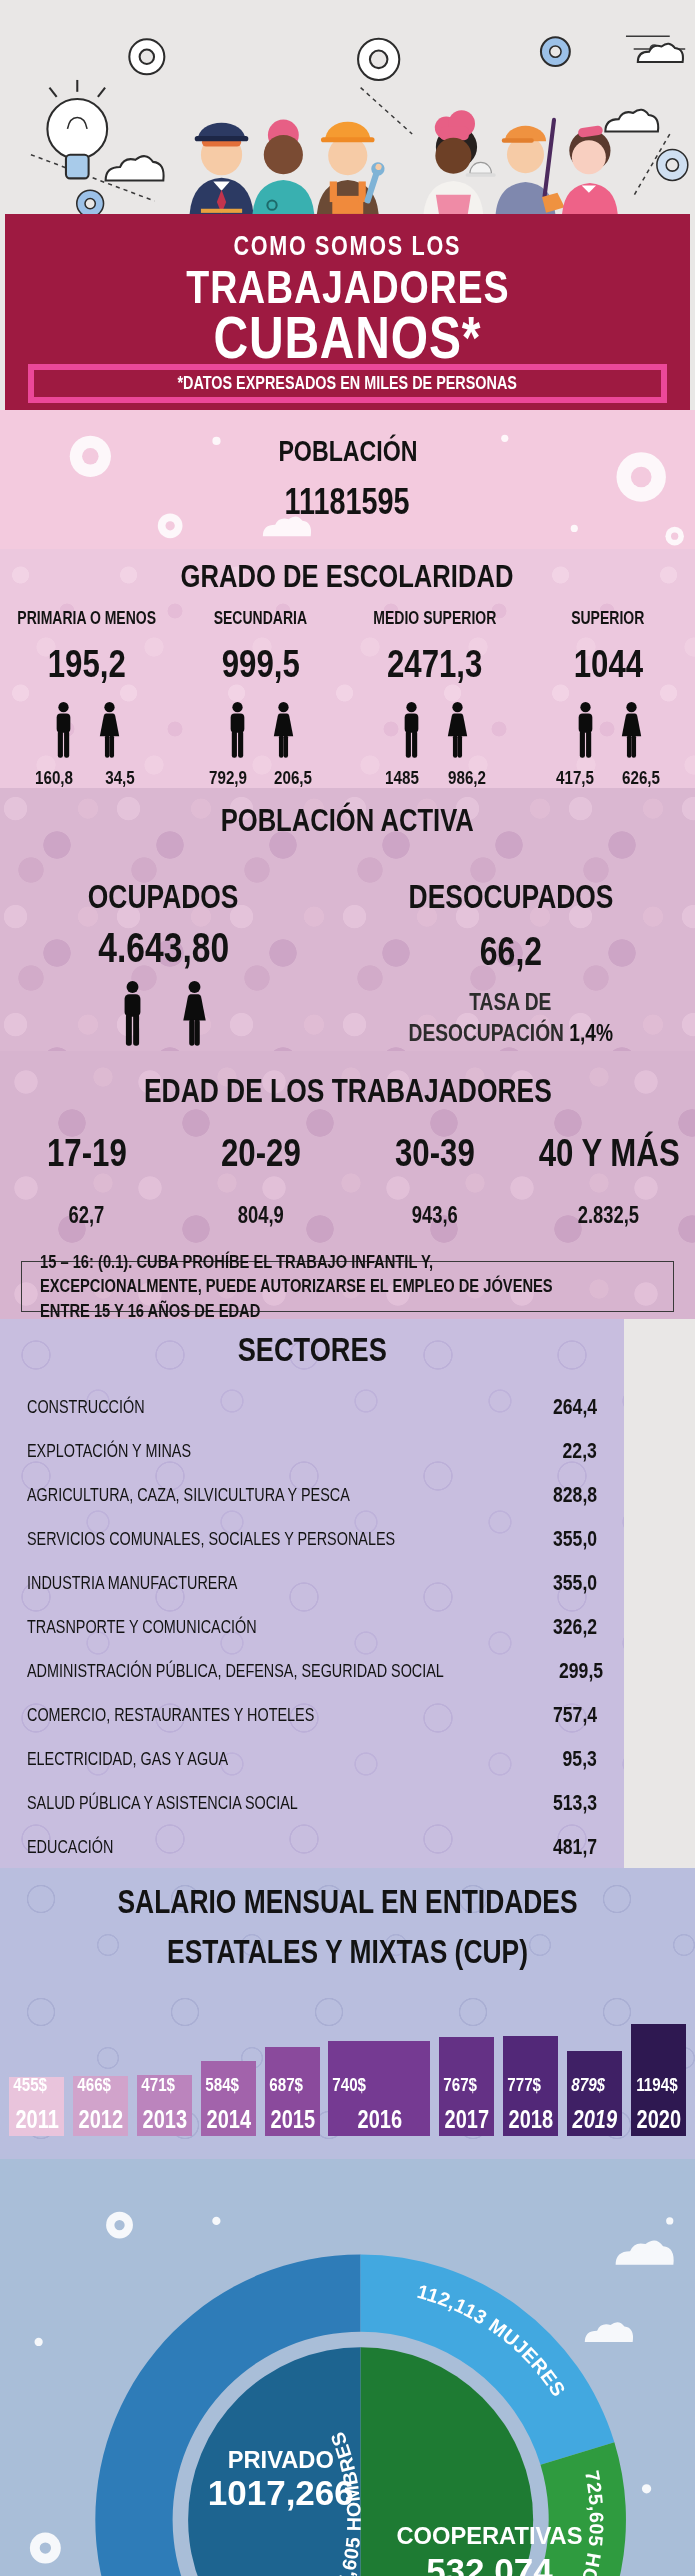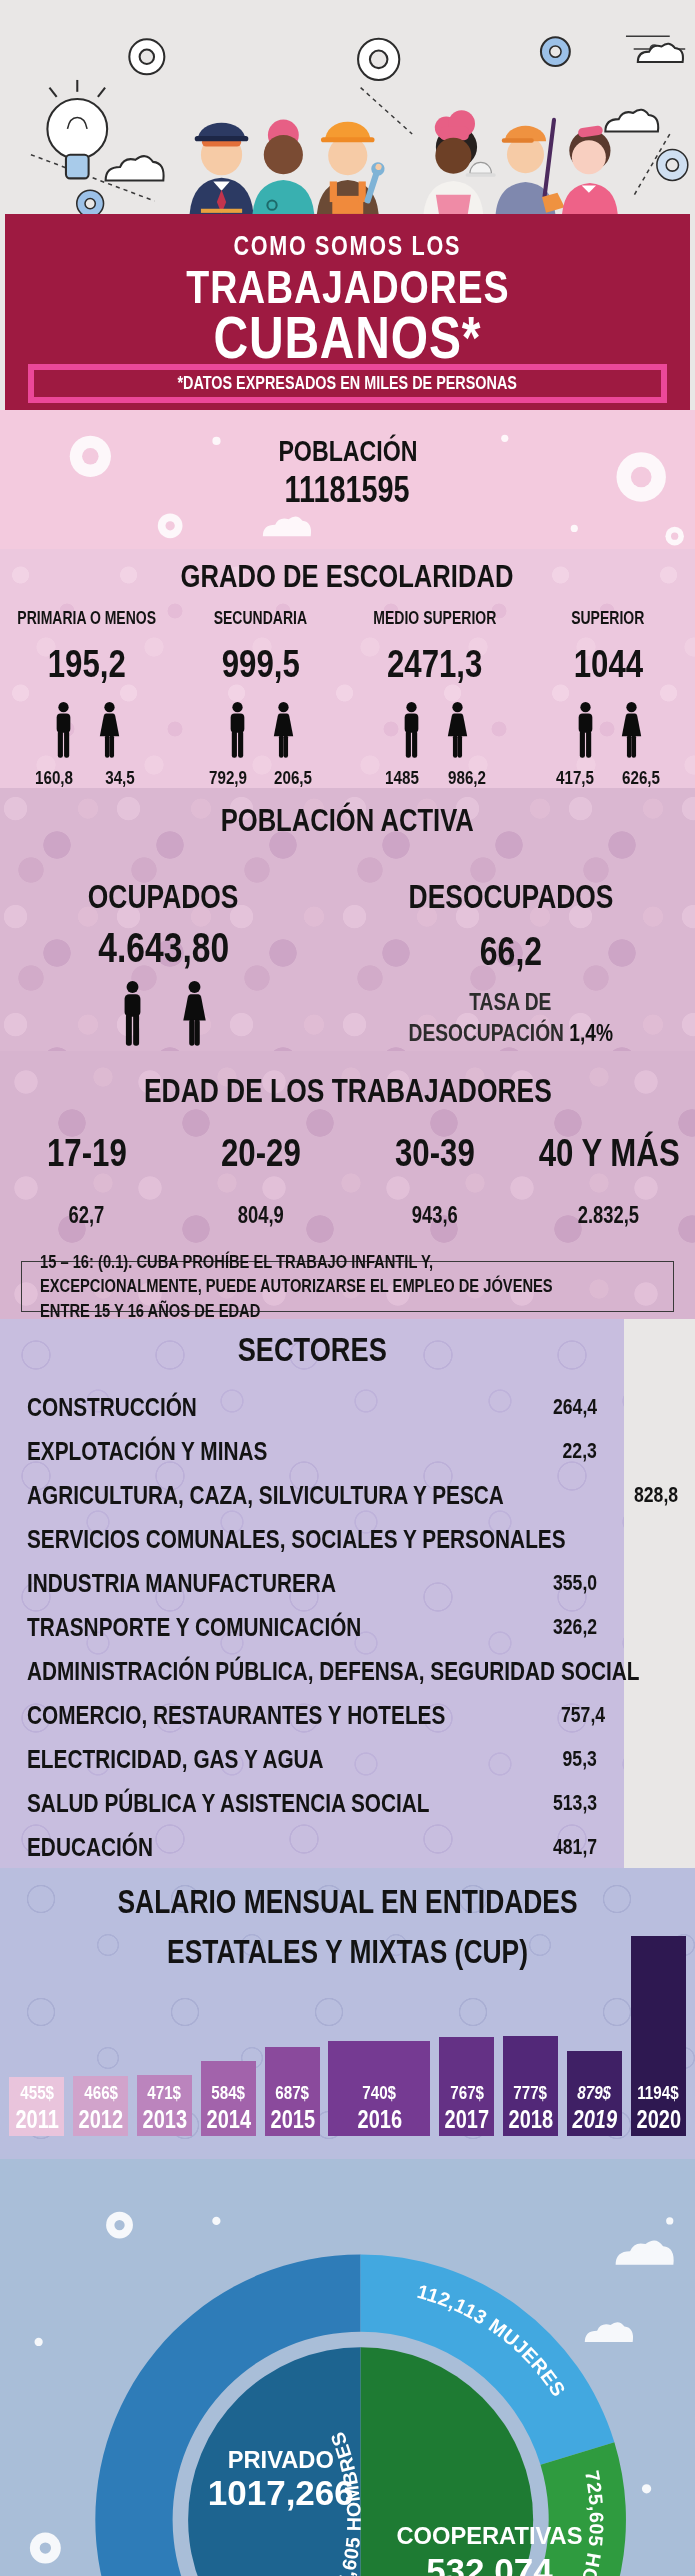--- a/index.html
+++ b/index.html
@@ -18,21 +18,21 @@
   .t1{margin-top:16.5px;font-size:27px;font-weight:800;letter-spacing:2.1px;}
   .t2{margin-top:3.1px;font-size:47px;font-weight:800;letter-spacing:1px;line-height:.95;}
   .t3{font-size:60px;font-weight:800;letter-spacing:1px;line-height:.95;}
   .title-note{position:absolute;left:23px;right:23px;bottom:7.2px;height:27px;border:6px solid #ec4899;
               display:flex;align-items:center;justify-content:center;font-size:18px;font-weight:700;}
 
   
   .poblacion{position:absolute;top:410px;left:0;width:695px;height:139px;background:#f3cade;
              text-align:center;color:#131313;}
   .pob-title{margin-top:25px;font-size:29px;font-weight:800;}
-  .pob-value{margin-top:1px;font-size:36px;font-weight:800;}
+  .pob-value{margin-top:13px;font-size:36px;font-weight:800;}
 
   
   .escolaridad{position:absolute;top:549px;left:0;width:695px;height:240px;background:#ecc8de;color:#131313;
     background-image:radial-gradient(circle at 20.6px 26px, #f2d3e5 0 8.2px, transparent 8.8px),
                      radial-gradient(circle at 67px 62px, #e5bcd7 0 7.2px, transparent 7.7px),
                      radial-gradient(circle at 46px 98px, #f0cfe2 0 9.3px, transparent 9.8px);
     background-size:108px 118px;}
   .esc-title{text-align:center;margin-top:9.3px;font-size:32px;font-weight:800;}
   .esc-grid{position:absolute;top:59px;left:0;width:100%;display:flex;}
   .esc-col{width:25%;text-align:center;}
@@ -78,33 +78,33 @@
   .edad-note .noteInner{width:118%;transform:scaleX(.84);transform-origin:left center;}
 
   
   .sectores{position:absolute;top:1319px;left:0;width:624px;height:549px;background:#c8bedf;color:#131313;
     background-image:radial-gradient(circle at 36px 36px, transparent 0 13px, #bcb0d8 13.4px 14.4px, transparent 15px),
                      radial-gradient(circle at 98px 82px, transparent 0 9.8px, #beb2da 10.3px 11.3px, transparent 12px);
     background-size:134px 121px;}
   .sec-title{text-align:center;margin-top:11.3px;font-size:34px;font-weight:800;}
   .sec-rows{position:absolute;top:66px;left:0;width:100%;}
   .sec-row{height:44px;display:flex;align-items:center;justify-content:space-between;padding:0 27px;}
-  .sec-label{font-size:26px;font-weight:700;}
+  .sec-label{font-size:18px;font-weight:400;}
   .sec-value{font-size:22px;font-weight:800;}
 
   
   .salario{position:absolute;top:1868px;left:0;width:695px;height:291px;background:#b9bede;color:#131313;
     background-image:radial-gradient(circle at 41px 31px, transparent 0 12.4px, #a9aed3 13px 14px, transparent 14.4px),
                      radial-gradient(circle at 108px 77px, transparent 0 9.3px, #abb0d5 9.8px 10.8px, transparent 11.3px);
     background-size:144px 113px;}
   .sal-title{text-align:center;margin-top:9.3px;font-size:33px;font-weight:800;line-height:1.5;}
   .bars{position:absolute;left:9.3px;right:9.3px;bottom:23px;display:flex;align-items:flex-end;
         justify-content:center;gap:8.8px;}
   .bar{width:60px;position:relative;}
-  .bval{position:absolute;left:0;right:0;bottom:32px;text-align:center;color:#fff;font-size:19px;font-weight:800;margin-top:32px;}
+  .bval{position:absolute;left:0;right:0;bottom:40px;color:#fff;font-size:19px;font-weight:800;margin-top:32px;}
   .byear{position:absolute;left:0;right:0;bottom:2.1px;text-align:center;color:#fff;font-size:25px;font-weight:800;}
 
   
   .nostate{position:absolute;top:2159px;left:0;width:695px;height:706px;background:#a9bed8;color:#131313;}
   .ns-title{position:absolute;top:19.6px;left:42px;font-size:34px;font-weight:800;}
   .ns-total{position:absolute;top:68px;left:42px;font-size:36px;font-weight:800;}
   .donut-svg{position:absolute;top:0;left:0;}
 </style>
 </head>
 <body>
@@ -463,21 +463,21 @@
           <span class="byear"><span class="cond">2017</span></span>
         </div>
         <div class="bar" style="height: 100px; background: rgb(82, 40, 120);">
           <span class="bval"><span class="cond">777$</span></span>
           <span class="byear"><span class="cond">2018</span></span>
         </div>
         <div class="bar" style="height: 85px; background: rgb(63, 32, 101); font-style: italic;">
           <span class="bval"><span class="cond">879$</span></span>
           <span class="byear"><span class="cond">2019</span></span>
         </div>
-        <div class="bar" style="height: 200px; background: rgb(46, 24, 81);">
+        <div class="bar" style="height: 112px; background: rgb(46, 24, 81);">
           <span class="bval"><span class="cond">1194$</span></span>
           <span class="byear"><span class="cond">2020</span></span>
         </div>
       </div>
   </div>
 
   <div class="nostate">
     <svg class="donut-svg" width="695" height="706" viewBox="0 0 1349 1370">
 
       <g fill="#fff" opacity=".9">

